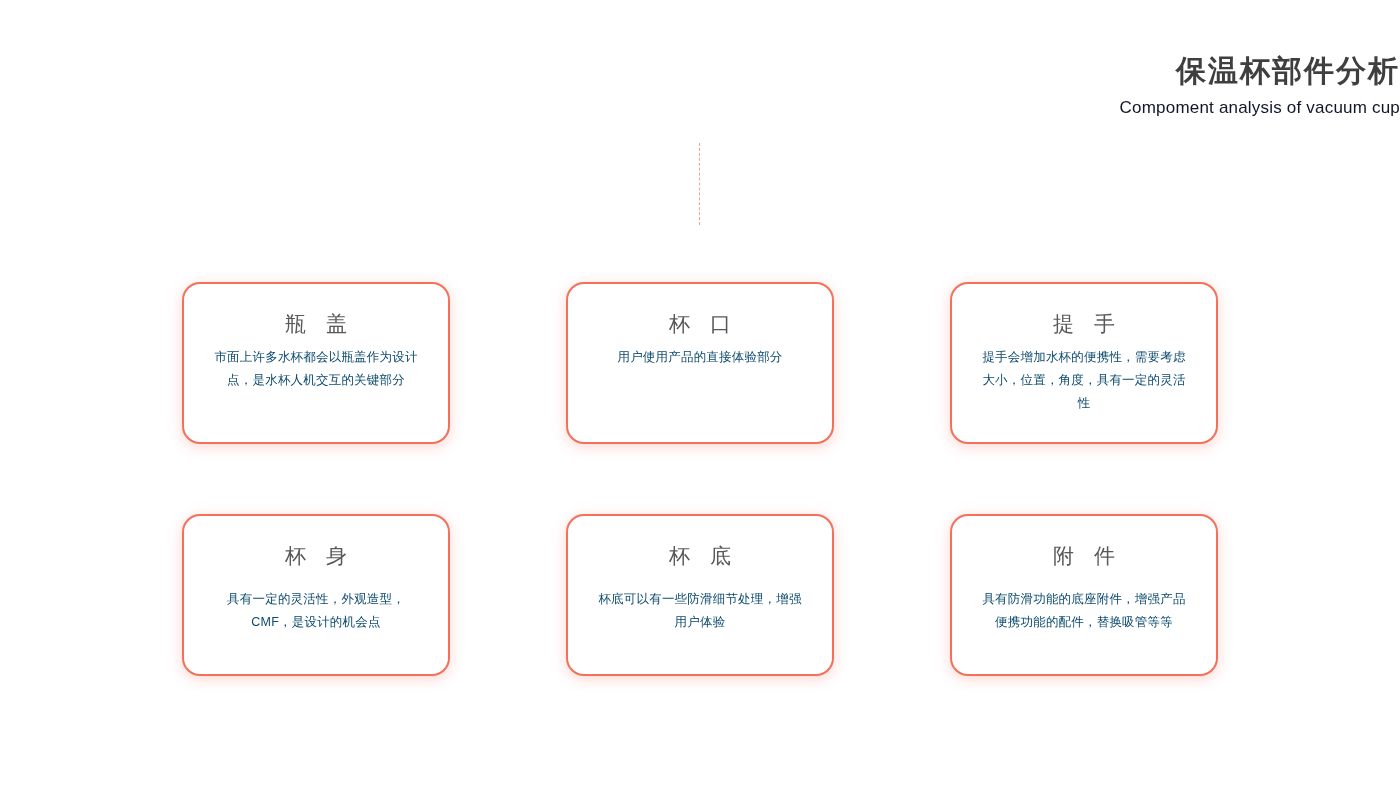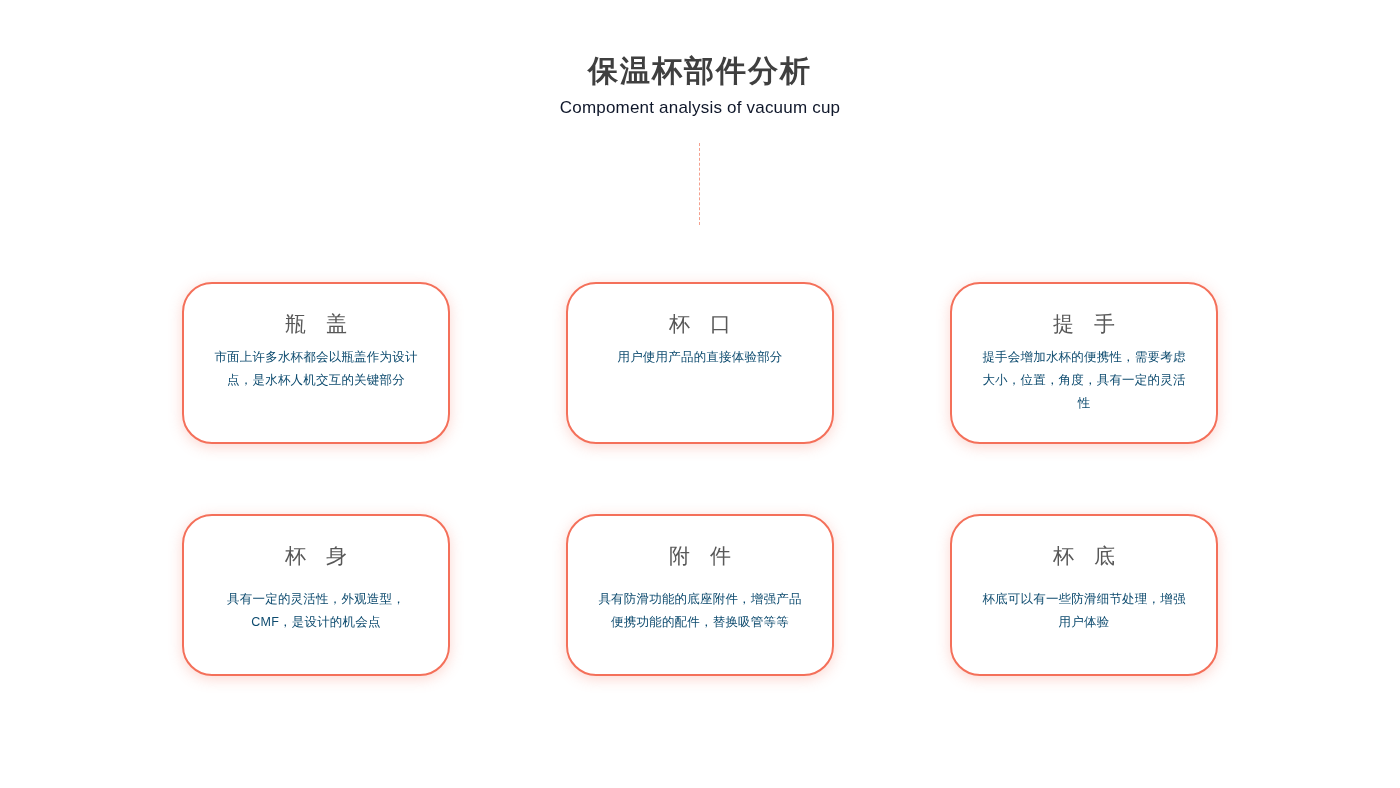--- a/index.html
+++ b/index.html
@@ -21,21 +21,21 @@
     height: 788px;
     background: #fff;
   }
 
   
   .header {
     position: absolute;
     top: 52px;
     left: 0;
     width: 100%;
-    text-align: center;
+    text-align: right;
   }
   .title-cn {
     font-size: 30px;
     font-weight: bold;
     letter-spacing: 2px;
     color: #3f3f3f;
     line-height: 1.25;
     margin: 0;
   }
   .title-en {
@@ -66,21 +66,21 @@
     grid-template-columns: repeat(3, 268px);
     grid-template-rows: 162px 162px;
     column-gap: 116px;
     row-gap: 70px;
     justify-content: center;
   }
   .card {
     position: relative;
     box-sizing: border-box;
     border: 2px solid #f4705a;
-    border-radius: 30px;
+    border-radius: 18px;
     background: #ffffff;
     box-shadow: 0 3px 14px rgba(244, 112, 90, 0.28);
     padding: 26px 20px 18px 20px;
     text-align: center;
   }
   .card-title {
     font-size: 21px;
     color: #585858;
     letter-spacing: 7px;
     margin: 0 0 8px 0;
@@ -125,23 +125,23 @@
       <div class="card-title">提 手</div>
       <div class="card-body">提手会增加水杯的便携性，需要考虑大小，位置，角度，具有一定的灵活性</div>
     </div>
 
     <div class="card row2">
       <div class="card-title">杯 身</div>
       <div class="card-body">具有一定的灵活性，外观造型，CMF，是设计的机会点</div>
     </div>
 
     <div class="card row2">
-      <div class="card-title">附 件</div>
-      <div class="card-body">具有防滑功能的底座附件，增强产品便携功能的配件，替换吸管等等</div>
+      <div class="card-title">杯 底</div>
+      <div class="card-body">杯底可以有一些防滑细节处理，增强用户体验</div>
     </div>
 
     <div class="card row2">
-      <div class="card-title">杯 底</div>
-      <div class="card-body">杯底可以有一些防滑细节处理，增强用户体验</div>
+      <div class="card-title">附 件</div>
+      <div class="card-body">具有防滑功能的底座附件，增强产品便携功能的配件，替换吸管等等</div>
     </div>
 
   </div>
 </div>
 
 </body></html>

